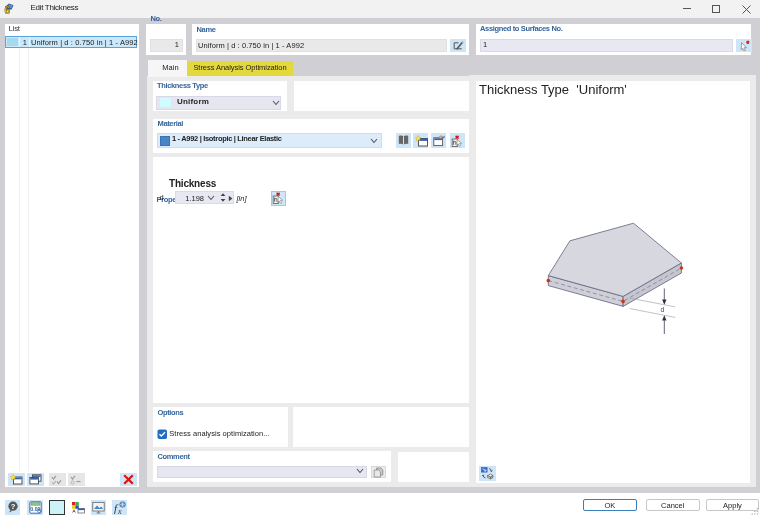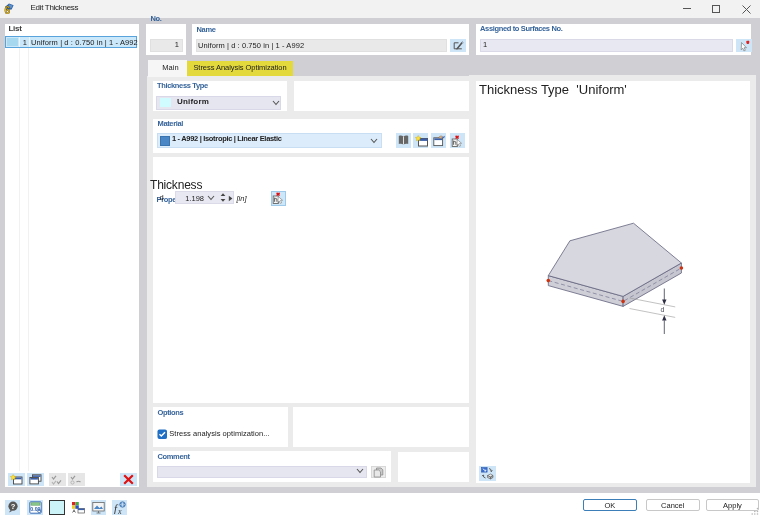--- a/index.html
+++ b/index.html
@@ -31,21 +31,21 @@
   </svg>
 
 <div class="abs" style="left:146.5px;top:75.5px;width:329.5px;height:411px;background:#ebebeb;"></div>
 <div class="abs" style="left:469px;top:75px;width:286.5px;height:411.5px;background:#ebebeb;"></div>
 
 <div class="abs" style="left:0;top:487px;width:760px;height:6px;background:#cfcfd4;"></div>
 
 <div class="abs white" style="left:0;top:493px;width:760px;height:26px;"></div>
 
 <div class="abs white" style="left:4.5px;top:24px;width:134.5px;height:463px;"></div>
-<div class="abs" style="left:8.5px;top:23.8px;font-size:8px;font-weight:bold;letter-spacing:-0.3px;color:#3c3c3c;">List</div>
+<div class="abs" style="left:8.5px;top:23.8px;font-size:8px;font-weight:normal;letter-spacing:-0.3px;color:#3c3c3c;">List</div>
 <div class="abs" style="left:18.5px;top:36px;width:1px;height:435px;background:#f1f1f1;"></div>
 <div class="abs" style="left:27.5px;top:36px;width:1px;height:435px;background:#f1f1f1;"></div>
 
 <div class="abs" style="left:4.5px;top:36px;width:132.5px;height:11.5px;background:#cbe8fb;border:1px solid #59a3dc;"></div>
 <div class="abs" style="left:6.5px;top:37.5px;width:11px;height:8.5px;background:#a6d9f0;"></div>
 <div class="abs" style="left:18.5px;top:37px;width:1px;height:9.5px;background:#eaf5fd;"></div>
 <div class="abs" style="left:28.5px;top:37px;width:1px;height:9.5px;background:#eaf5fd;"></div>
 <div class="abs" style="left:0;top:37.6px;width:27px;text-align:right;font-size:7.5px;color:#222;">1</div>
 <div class="abs" style="left:31px;top:37.6px;font-size:7.5px;letter-spacing:0.1px;color:#222;white-space:nowrap;">Uniform | d : 0.750 in | 1 - A992</div>
 
@@ -150,21 +150,21 @@
 </svg>
 <svg class="abs" style="left:451px;top:134.5px;" width="13" height="13" viewBox="0 0 13 13">
   <rect x="1.2" y="4" width="5.2" height="7.5" fill="#f4f4f4" stroke="#666" stroke-width="0.9"></rect>
   <path d="M2.6 9.8 V5.6 M2.6 7 Q3.8 5.9 4.9 7 L4.9 9.8" stroke="#555" stroke-width="0.9" fill="none"></path>
   <path d="M4.6 0.9 L7.6 3.5 M7.6 0.9 L4.6 3.5" stroke="#dd1111" stroke-width="1.4"></path>
   <path d="M6.2 4.5 L10.6 8.3 L8.5 8.3 L9.6 10.8 L8.3 11.4 L7.2 8.9 L5.9 10.3 Z" fill="#fff" stroke="#888" stroke-width="0.7"></path>
 </svg>
 
 <div class="abs white" style="left:152.5px;top:157px;width:316.5px;height:246px;"></div>
 <div class="abs lbl" style="left:156.5px;top:154px;margin-top:41px;">Properties</div>
-<div class="abs" style="left:150px;top:177.9px;font-size:12px;font-weight:normal;letter-spacing:-0.2px;color:#222;">Thickness</div>
+<div class="abs" style="left:169px;top:177.9px;font-size:10px;font-weight:bold;letter-spacing:-0.2px;color:#222;">Thickness</div>
 <div class="abs txt" style="left:159.5px;top:193px;">d</div>
 <div class="abs" style="left:175px;top:191.4px;width:58.5px;height:12.5px;background:#e8e8f3;border:1px solid #dadae8;"></div>
 <div class="abs txt" style="left:175px;top:194px;width:29px;text-align:right;">1.198</div>
 <svg class="abs" style="left:207px;top:195px;" width="8" height="6" viewBox="0 0 8 6">
     <path d="M1 1 L4 4.5 L7 1" stroke="#555" stroke-width="1.1" fill="none"></path>
   </svg>
 <svg class="abs" style="left:219.5px;top:193px;" width="6" height="9" viewBox="0 0 6 9">
   <path d="M3 0.3 L5.4 3 H0.6 Z" fill="#444"></path>
   <path d="M3 8.7 L0.6 6 H5.4 Z" fill="#444"></path>
 </svg>

